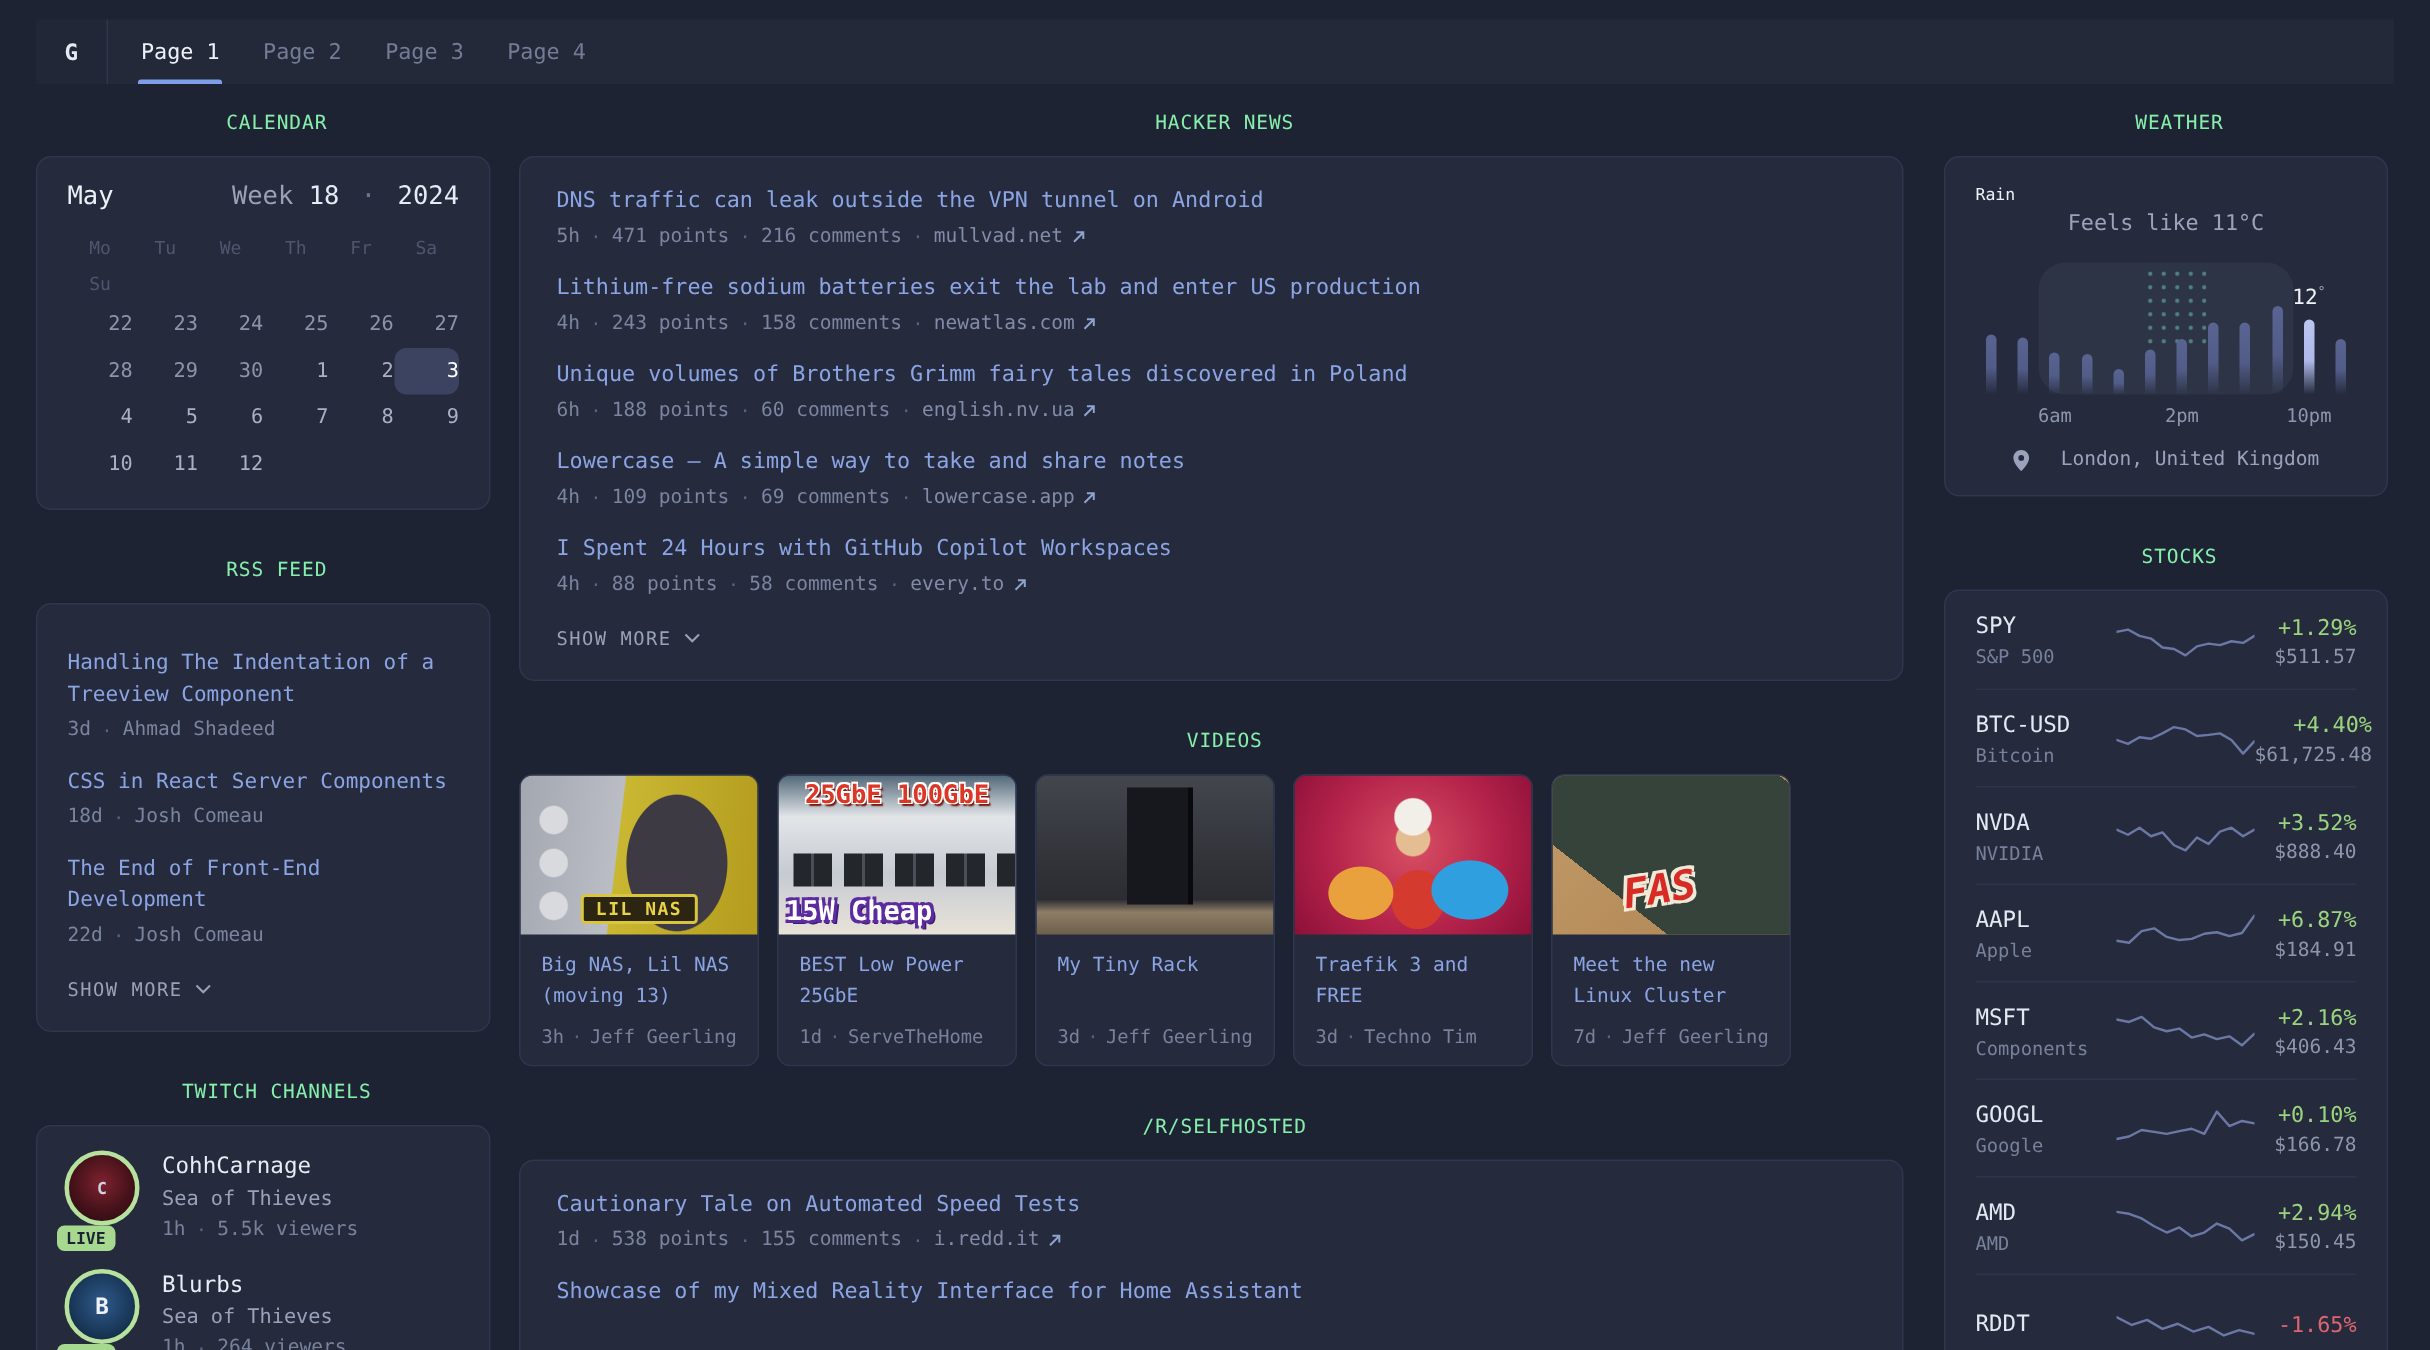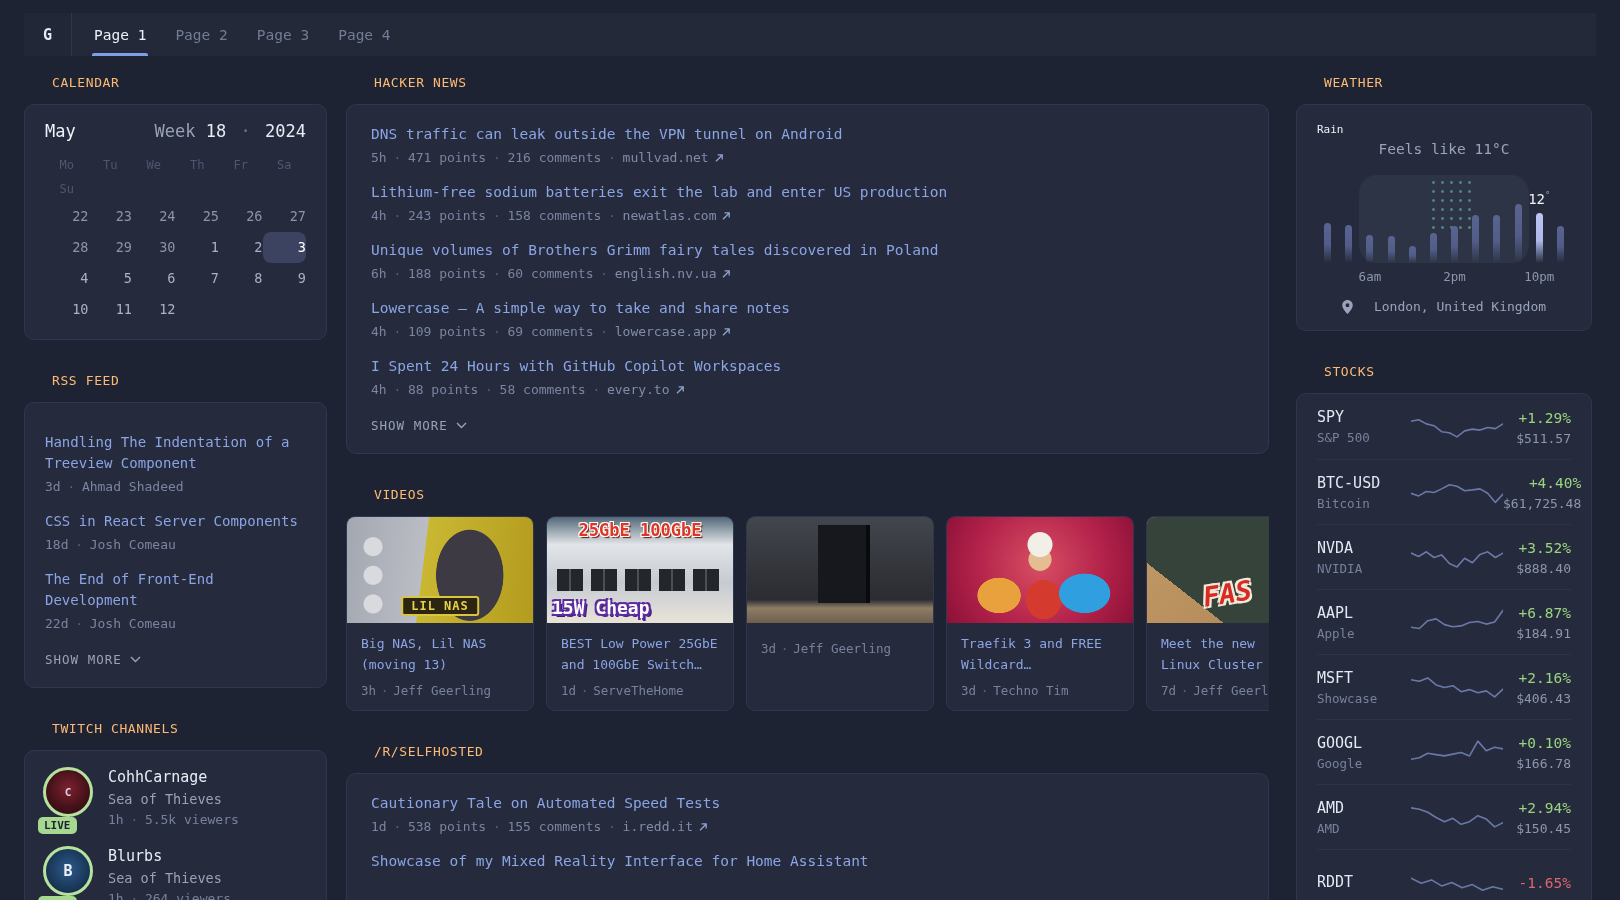--- a/index.html
+++ b/index.html
@@ -21,22 +21,22 @@
   .tab-underline { position:absolute; left:-2px; right:-2px; bottom:0; height:3px;
     border-radius:2px 2px 0 0; background:#7e9ee9; }
 
   
   .columns { display:flex; margin-top:19px; align-items:flex-start; }
   .col-left   { width:303px; flex:none; }
   .col-center { width:923px; flex:none; margin-left:19px; }
   .col-right  { width:296px; flex:none; margin-left:27px; }
   section { margin-top:33px; }
   section:first-child { margin-top:0; }
-  .heading { font-size:13px; letter-spacing:0.6px; color:#fdba74; font-weight:normal;
-    margin:0 0 14px 28px; }
+  .heading { font-size:13px; letter-spacing:0.6px; color:#86efac; font-weight:normal;
+    margin:0 0 14px 18px;text-align:center; }
   .card { background:#252b3d; border:1px solid #2f3650; border-radius:10px; }
 
   
   .calendar-card { padding:16px 20px 14px 20px; }
   .cal-top { display:flex; justify-content:space-between; align-items:baseline; margin-bottom:12px; }
   .cal-month { font-size:17px; color:#eef1f8; }
   .cal-week { font-size:17px; }
   .cal-week .wk-label { color:#99a1b6; }
   .cal-week .wk-num, .cal-week .wk-year { color:#e8ebf5; }
   .cal-week .wk-dot { color:#6b759a; padding:0 4px; }
@@ -71,21 +71,21 @@
   .av-1 { background:radial-gradient(circle at 50% 45%,#2e5a8c 0%,#152f4c 75%); font-size:15px; color:#eef2f8; }
   .av-2 { border-color:#3c4462; background:linear-gradient(140deg,#e07b3c 0%,#b13a2e 55%,#6e222a 100%); }
   .live { position:absolute; bottom:-7px; left:-5px; background:#a6d88f; color:#1c2231;
     font-size:11px; font-weight:bold; padding:2px 6px; border-radius:5px; }
   .tw-name { display:block; color:#e9ecf5; font-size:15px; text-decoration:none; cursor:pointer; margin-top:1px; }
   .tw-game { margin-top:5px; font-size:13.5px; color:#99a2ba; }
   .tw-meta { margin-top:5px; font-size:13px; color:#78819c; display:flex; align-items:center; }
 
   
   .video-row { display:flex; gap:12px; overflow:hidden; width:100%; }
-  .video-card { width:188px; flex:none; background:#252b3d; border:1px solid #2f3650;
+  .video-card { width:160px; flex:none; background:#252b3d; border:1px solid #2f3650;
     border-radius:9px; overflow:hidden; }
   .thumb { display:block; height:106px; position:relative; overflow:hidden; cursor:pointer; }
   .thumb-1 { background:
       radial-gradient(circle at 14% 28%, #d8dade 0 9px, transparent 10px),
       radial-gradient(circle at 14% 55%, #d8dade 0 9px, transparent 10px),
       radial-gradient(circle at 14% 82%, #d8dade 0 9px, transparent 10px),
       radial-gradient(ellipse 34px 46px at 66% 55%, #3d3a44 0 98%, transparent 100%),
       radial-gradient(circle at 60% 30%, #caa07e 0 8px, transparent 9px),
       linear-gradient(97deg,#a3a7b0 0%,#babdc4 41%,#c9b732 41.5%,#b49c1e 100%); }
   .tt-lilnas { position:absolute; bottom:7px; left:50%; transform:translateX(-50%);
@@ -428,20 +428,21 @@
                 <div class="video-meta feed-meta">
                   <span>1d</span>
                   <span class="dot">·</span>
                   <span>ServeTheHome</span>
                 </div>
               </div>
             </div>
             <div class="video-card">
               <a class="thumb thumb-3"></a>
               <div class="video-body">
+                <a class="video-title">My Tiny Rack</a>
                 <div class="video-meta feed-meta">
                   <span>3d</span>
                   <span class="dot">·</span>
                   <span>Jeff Geerling</span>
                 </div>
               </div>
             </div>
             <div class="video-card">
               <a class="thumb thumb-4"></a>
               <div class="video-body">
@@ -603,21 +604,21 @@
                   <div class="stock-name">Apple</div>
                 </div>
                 <svg class="spark" viewBox="0 0 100 34" preserveAspectRatio="none">
                   <polyline points="0.0,22.2 9.1,23.5 18.2,15.7 27.3,13.9 36.4,19.6 45.5,21.7 54.5,20.9 63.6,17.5 72.7,16.5 81.8,19.1 90.9,17.0 100.0,5.3" vector-effect="non-scaling-stroke"></polyline>
                 </svg>
                 <div class="stock-right"><span class="stock-chg pos">+6.87%</span><div class="stock-price">$184.91</div></div>
               </div>
               <div class="stock-row">
                 <div class="stock-left">
                   <a class="stock-sym">MSFT</a>
-                  <div class="stock-name">Showcase</div>
+                  <div class="stock-name">Components</div>
                 </div>
                 <svg class="spark" viewBox="0 0 100 34" preserveAspectRatio="none">
                   <polyline points="0.0,9.7 9.1,11.3 18.2,7.9 27.3,14.9 36.4,17.5 45.5,15.7 54.5,21.7 63.6,19.6 72.7,22.7 81.8,20.9 90.9,26.9 100.0,19.1" vector-effect="non-scaling-stroke"></polyline>
                 </svg>
                 <div class="stock-right"><span class="stock-chg pos">+2.16%</span><div class="stock-price">$406.43</div></div>
               </div>
               <div class="stock-row">
                 <div class="stock-left">
                   <a class="stock-sym">GOOGL</a>
                   <div class="stock-name">Google</div>

